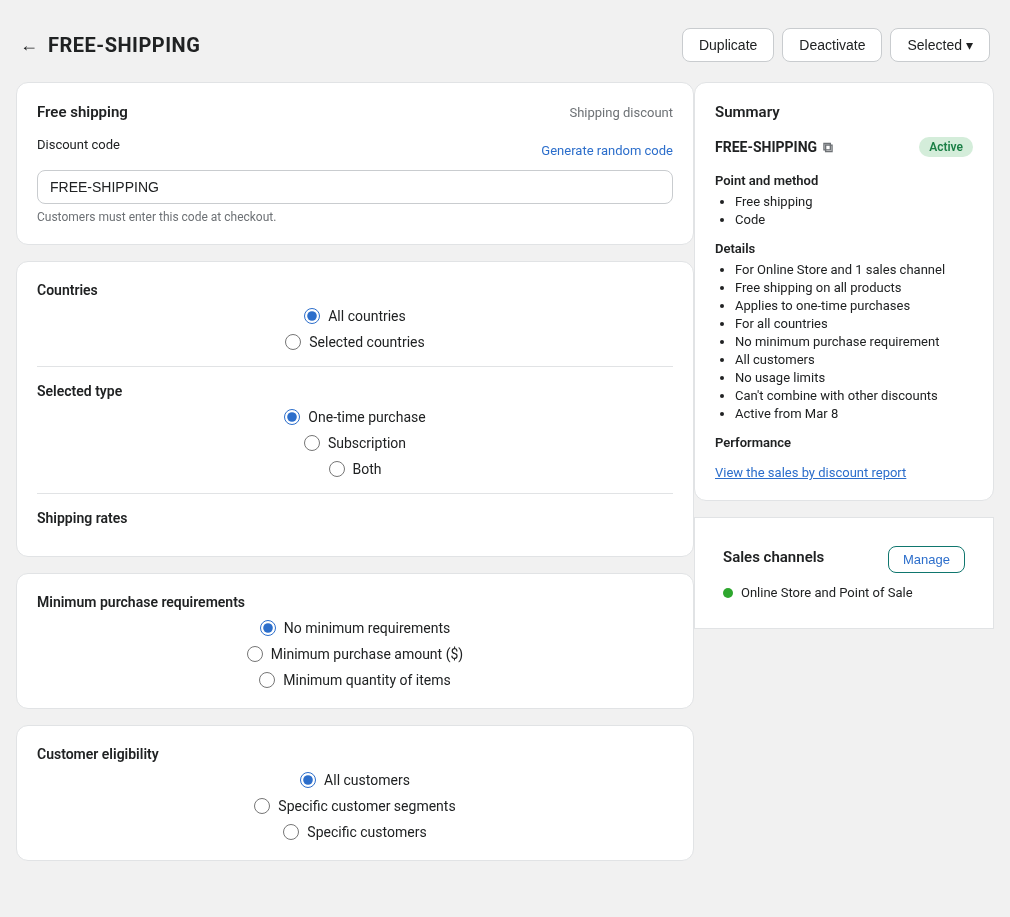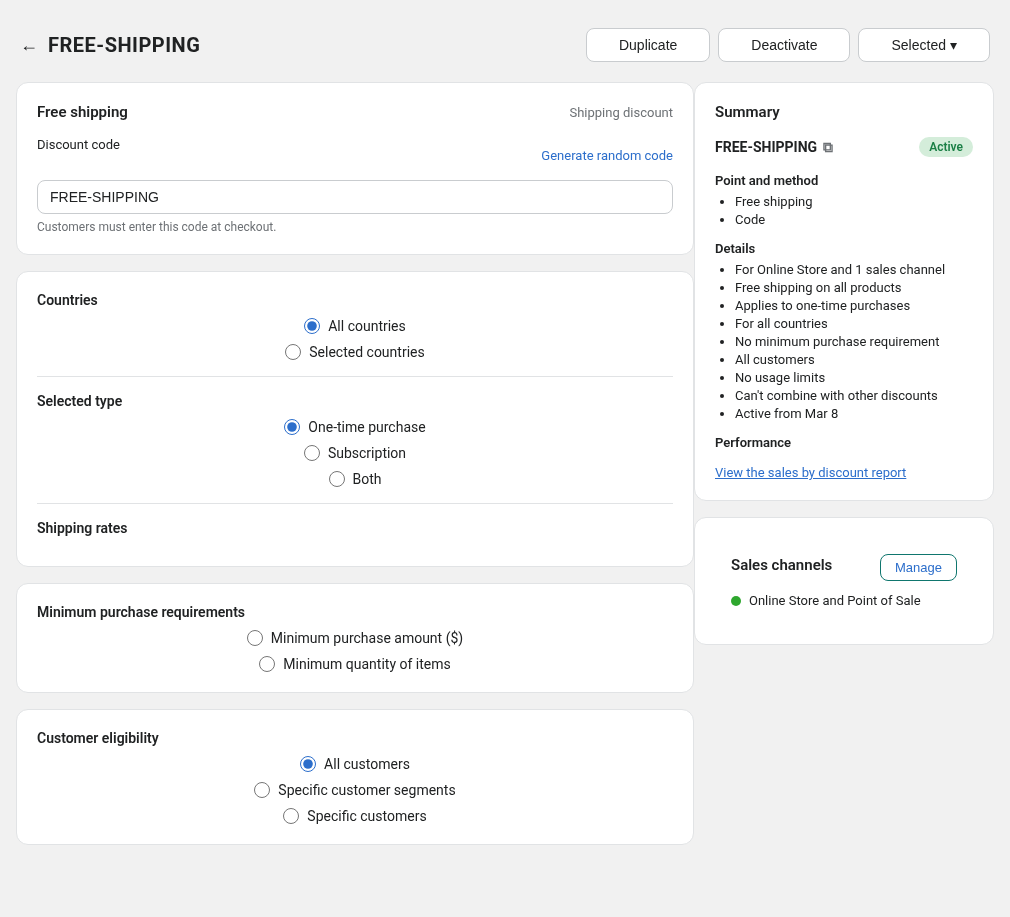--- a/index.html
+++ b/index.html
@@ -40,21 +40,21 @@
       font-size: 20px;
       font-weight: 700;
       color: #202223;
       letter-spacing: 0.5px;
     }
     .header-actions {
       display: flex;
       gap: 8px;
     }
     .btn {
-      padding: 8px 32px;
+      padding: 8px 16px;
       border-radius: 8px;
       border: 1px solid #c9cccf;
       background: white;
       font-size: 14px;
       cursor: pointer;
       color: #202223;
       font-weight: 500;
     }
     .btn-promote {
       display: flex;
@@ -88,21 +88,21 @@
       font-weight: 600;
       color: #202223;
     }
     .card-subtitle {
       font-size: 13px;
       color: #6d7175;
     }
     .label {
       font-size: 13px;
       color: #202223;
-      margin-bottom: 22px;
+      margin-bottom: 12px;
       display: block;
     }
     .generate-link {
       color: #2c6ecb;
       text-decoration: none;
       font-size: 13px;
       cursor: pointer;
     }
     .discount-input {
       width: 100%;
@@ -230,22 +230,22 @@
       margin-bottom: 14px;
     }
     .report-link {
       color: #2c6ecb;
       text-decoration: underline;
       font-size: 13px;
       cursor: pointer;
     }
     .sales-channels-card {
       background: white;
-      border-radius: 12px;
-      padding: 36px;
+      border-radius: 0;
+      padding: 28px;
       border: 1px solid #e1e3e5;
       margin-top: 16px;
     }
     .sales-channels-header {
       display: flex;
       justify-content: space-between;
       align-items: center;
       margin-bottom: 12px;
     }
     .manage-btn {
@@ -342,20 +342,24 @@
 
         <hr class="section-divider">
 
         <div class="section-title">Shipping rates</div>
       </div>
 
       <div class="card">
         <div class="section-title">Minimum purchase requirements</div>
         <div class="radio-group">
           <div class="radio-item">
+            <input type="radio" name="min_purchase" id="no_minimum" checked="" style="">
+            <label for="no_minimum">No minimum requirements</label>
+          </div>
+          <div class="radio-item">
             <input type="radio" name="min_purchase" id="min_purchase_amount" style="">
             <label for="min_purchase_amount">Minimum purchase amount ($)</label>
           </div>
           <div class="radio-item">
             <input type="radio" name="min_purchase" id="min_quantity" style="">
             <label for="min_quantity">Minimum quantity of items</label>
           </div>
         </div>
       </div>
 

